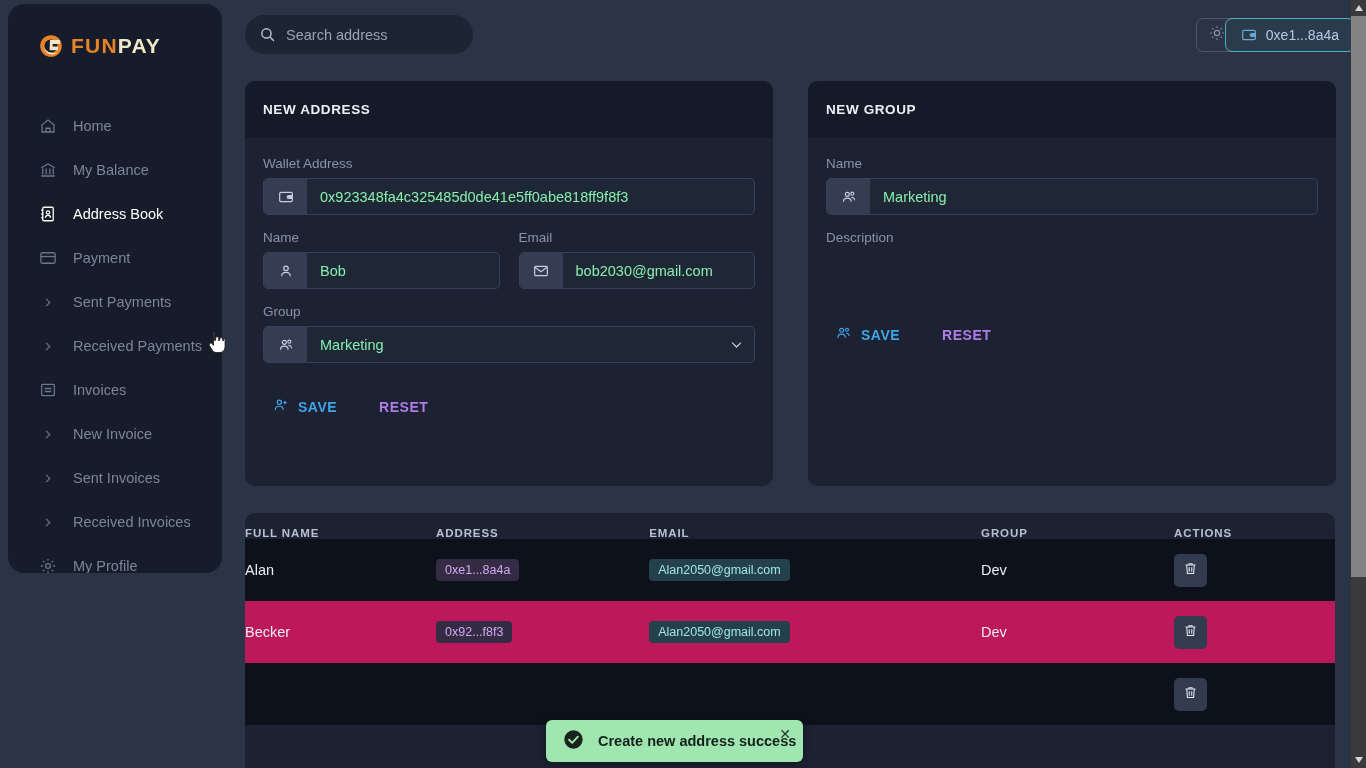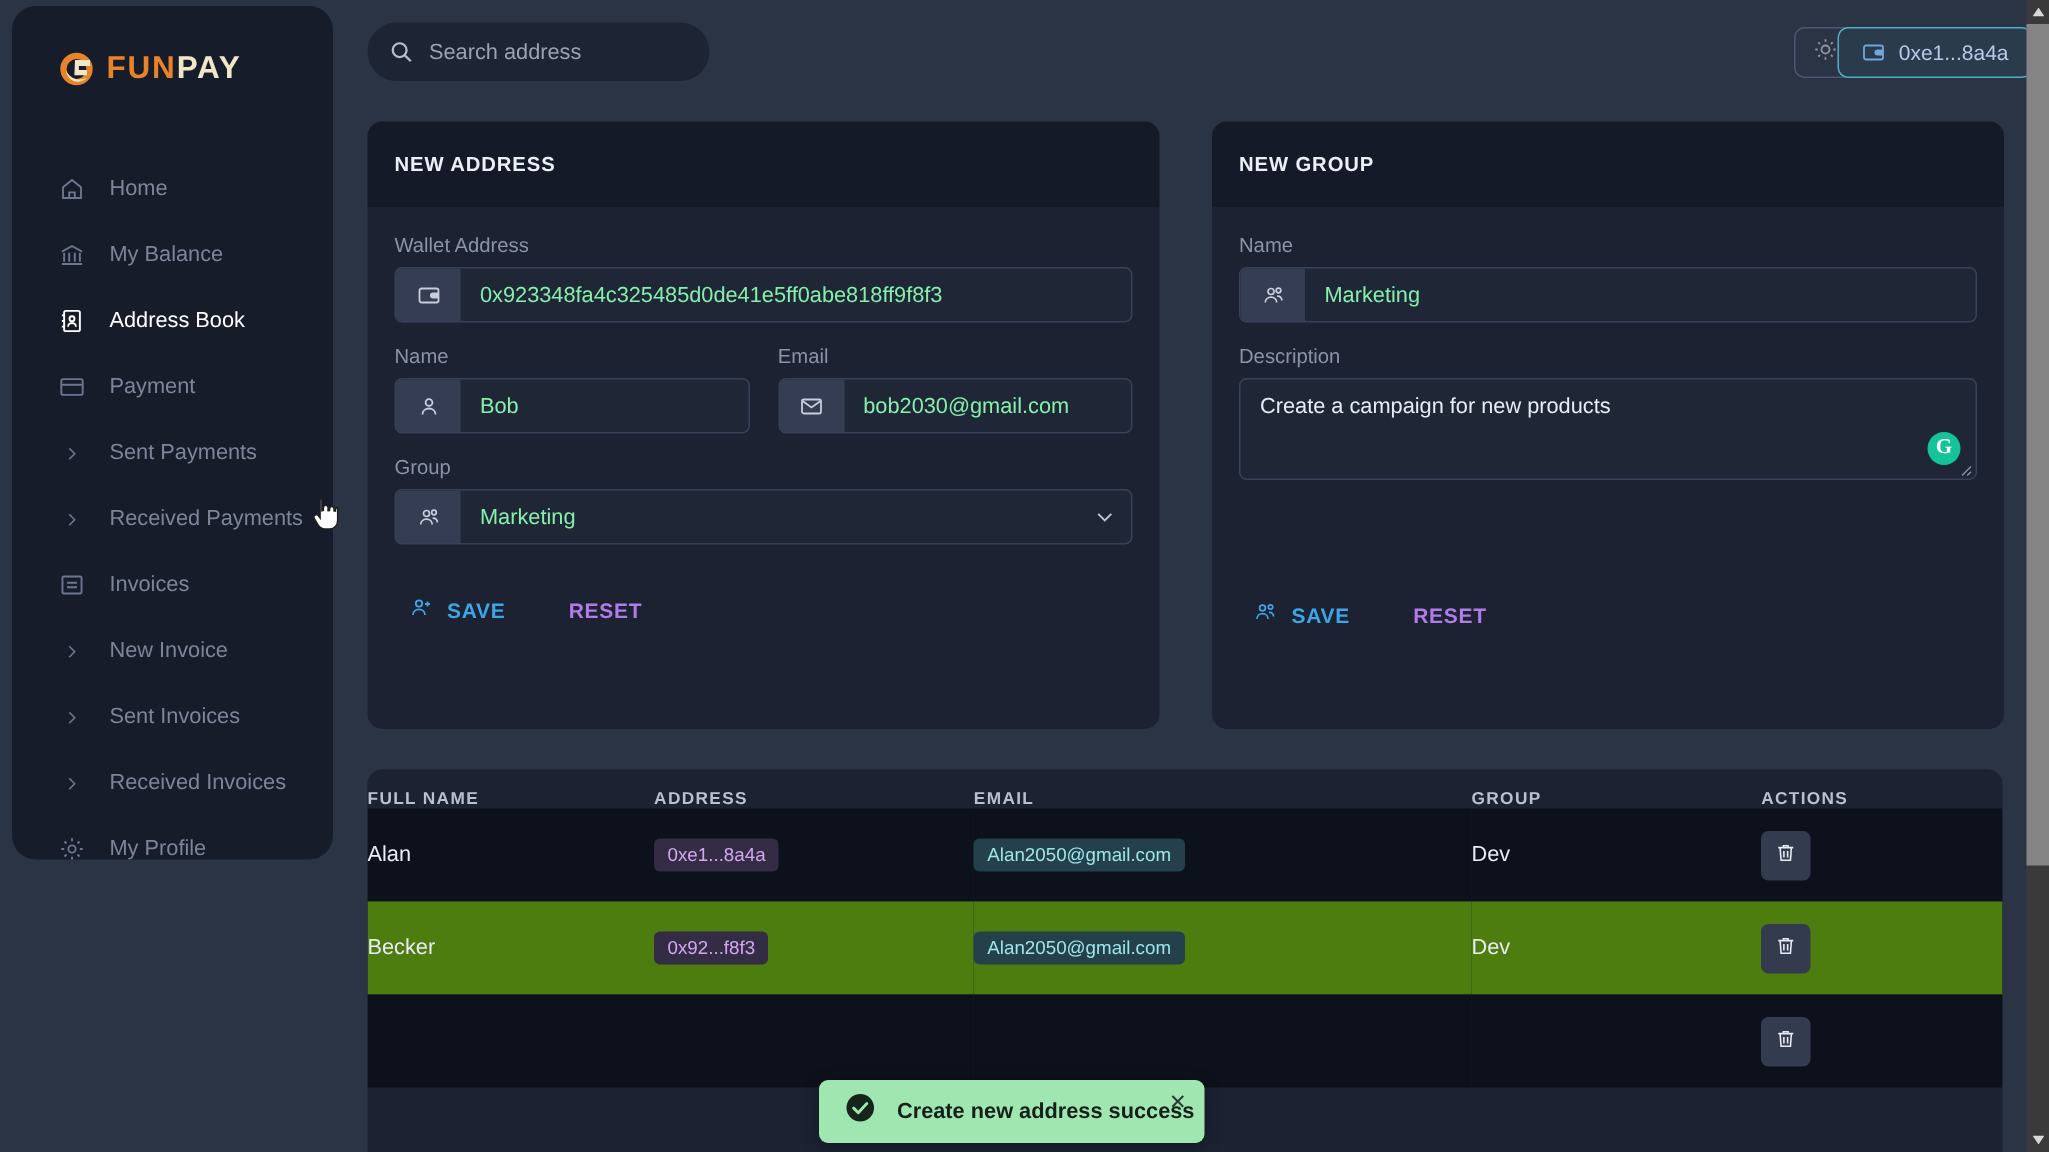--- a/index.html
+++ b/index.html
@@ -188,21 +188,21 @@
   #tbl th {
     text-align: left;
     color: #b8c0d2;
     font-size: 11.5px;
     font-weight: bold;
     letter-spacing: 0.9px;
     padding: 14px 0 0 0;
   }
   #tbl td { padding: 0; height: 62px; color: #e8ecf4; font-size: 14.5px; }
   #tbl tbody tr.odd { background: #0d111c; }
-  #tbl tbody tr.even { background: #4d7c0f; }
+  #tbl tbody tr.even { background: #be185d; }
   .c1 { padding-left: 19px; width: 190px; }
   .c2 { width: 212px; }
   .c3 { width: 330px; }
   .c4 { width: 192px; }
   .c5 { width: 160px; }
   .badge-addr {
     display: inline-block;
     background: #342b45;
     color: #d2a8f0;
     border-radius: 4px;
@@ -518,29 +518,20 @@
             <circle cx="9.5" cy="8" r="3"></circle>
             <path d="M3.8 19 c0-3.4 2.6-5.4 5.7-5.4 s5.7 2 5.7 5.4"></path>
             <circle cx="17" cy="7" r="2.3"></circle>
             <path d="M15.6 12.6 c2.8-.3 4.8 1.6 4.8 4.4"></path>
           </svg>
       </span>
       <span class="input-val">Marketing</span>
     </div>
 
     <div class="fld-label" style="margin-top:15px;">Description</div>
-    <div class="txtarea">
-      <span>Create a campaign for new products</span>
-      <span class="gmly">G</span>
-      <span class="resize-grip">
-        <svg width="10" height="10" viewBox="0 0 10 10" stroke="currentColor" stroke-width="0.9">
-            <path d="M9 3 L3 9 M9 6.5 L6.5 9"></path>
-          </svg>
-      </span>
-    </div>
 
     <div class="btnrow" style="margin-top:72px;">
       <button class="txtbtn btn-save">
         <span>
           <svg width="16" height="16" viewBox="0 0 24 24" fill="none" stroke="currentColor" stroke-width="1.7">
               <circle cx="8.5" cy="8" r="2.9"></circle>
               <path d="M3 19 c0-3.3 2.5-5.3 5.5-5.3 s5.5 2 5.5 5.3"></path>
               <circle cx="16.5" cy="7" r="2.2"></circle>
               <path d="M15 12.4 c2.7-.3 4.6 1.5 4.6 4.2"></path>
             </svg>

